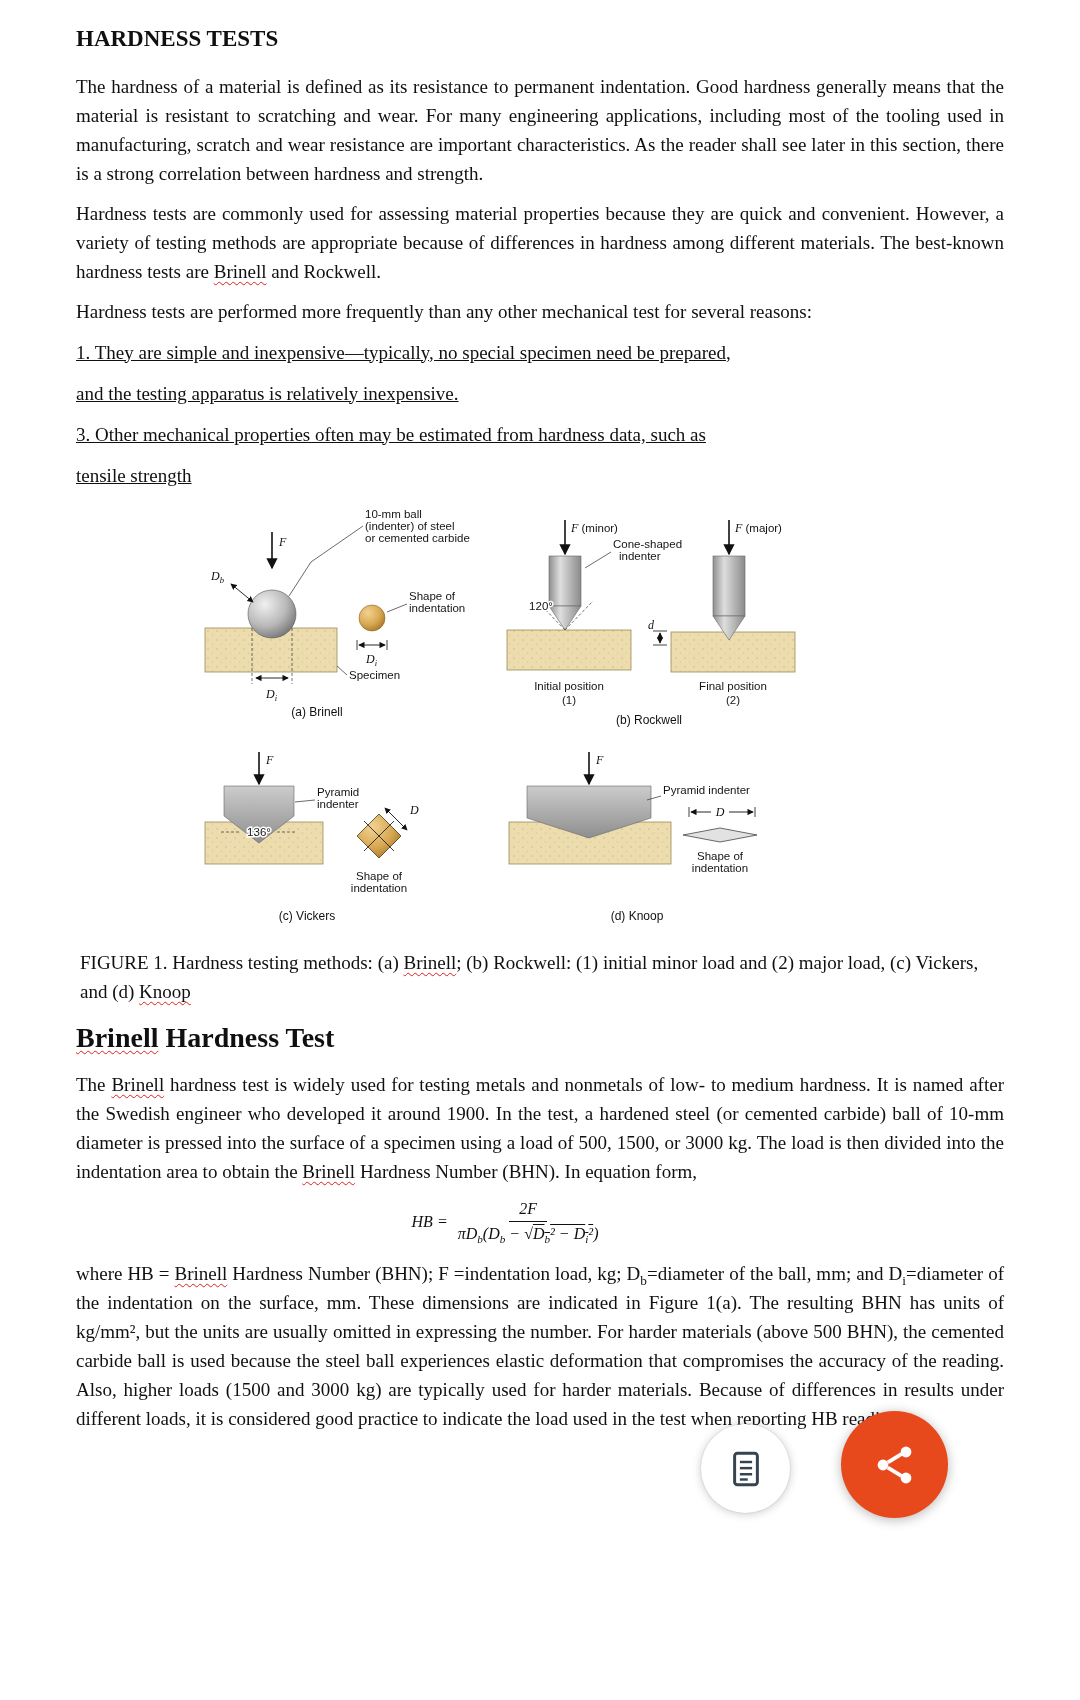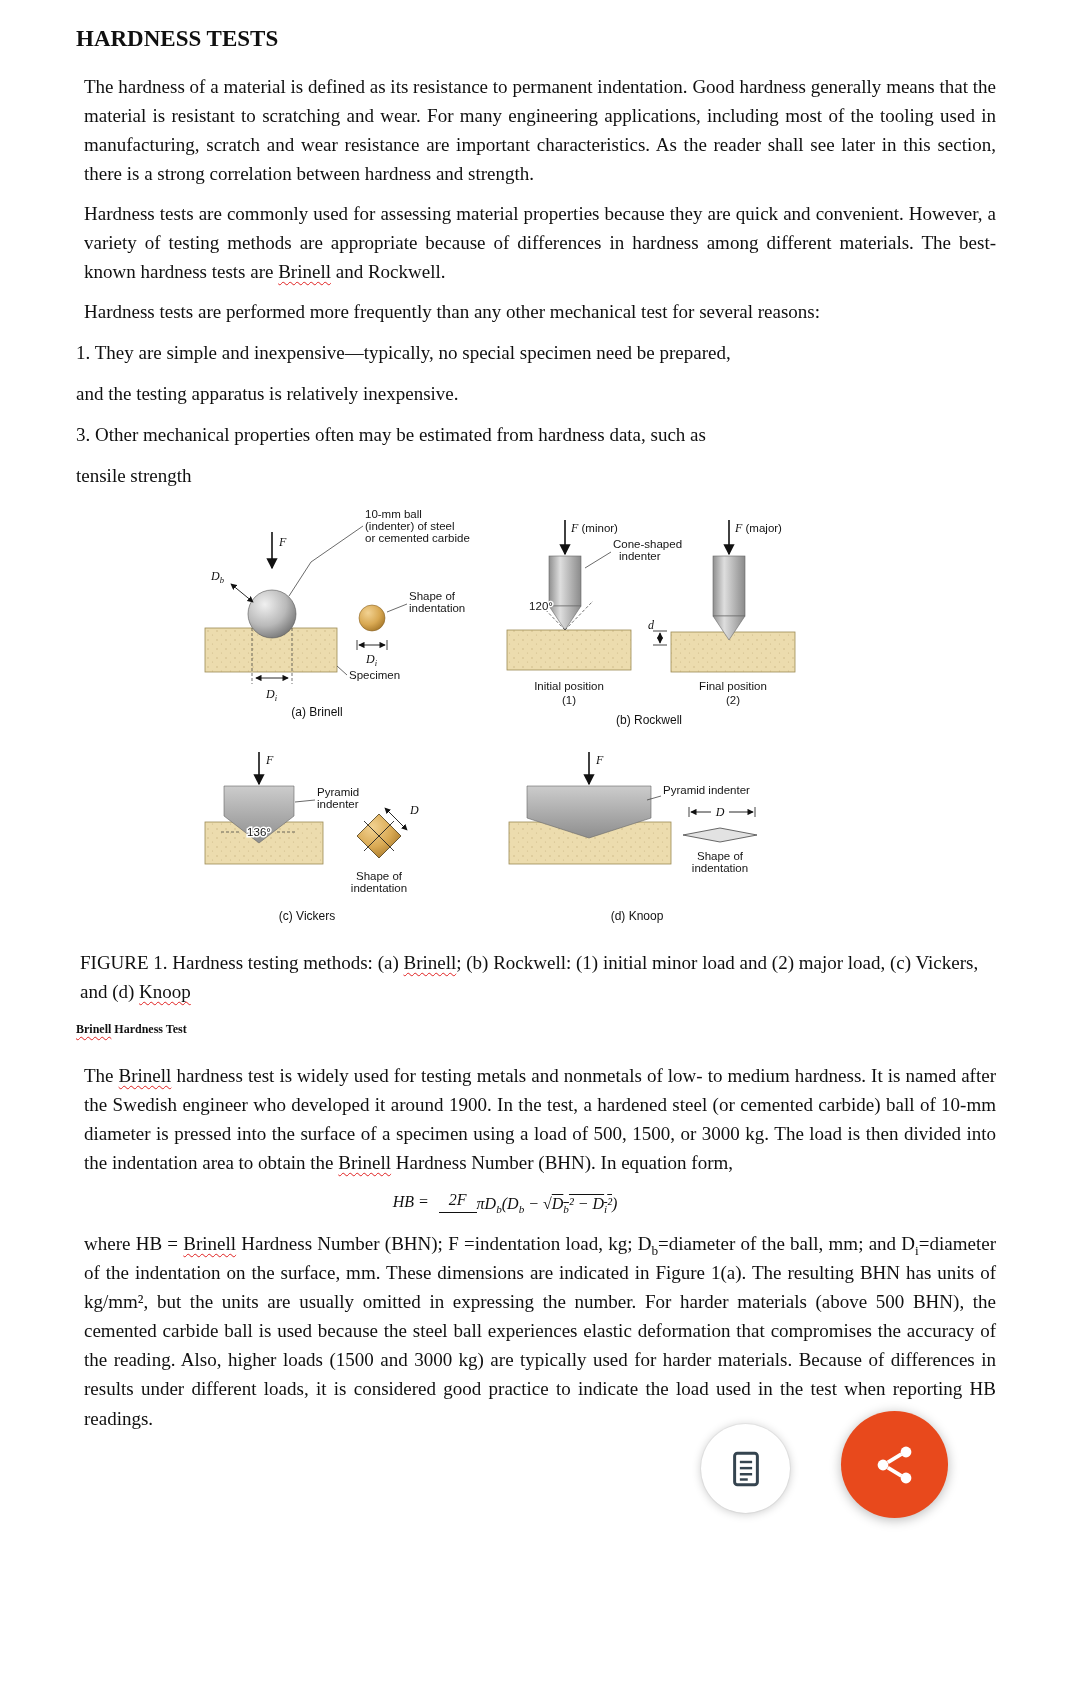--- a/index.html
+++ b/index.html
@@ -3,33 +3,33 @@
 <meta charset="utf-8">
 <style>
   * { margin:0; padding:0; box-sizing:border-box; }
   html,body { background:#fff; }
   body {
     width:1080px; height:1700px; position:relative; overflow:hidden;
     font-family:"Liberation Serif", serif; color:#101010;
   }
   .page { padding:26px 76px 0 76px; }
   h1 { text-align:left; font-size:23px; font-weight:bold; margin:0 0 20px; }
-  p  { font-size:19px; line-height:1.53; text-align:justify; margin:0 8px 11px; }
-  p.li { text-align:left; margin:0 0 12px; }
+  p  { font-size:19px; line-height:1.53; text-align:justify; margin:0 0 11px; }
+  p.li { text-align:left; margin:0 0 12px;text-decoration:underline; }
   sub { font-size:70%; line-height:0; }
   .sq { text-decoration-line:underline; text-decoration-style:wavy;
         text-decoration-color:#e02020; text-decoration-thickness:1px;
         text-underline-offset:3px; text-decoration-skip-ink:none; }
   .ov { text-decoration:overline; }
   figure.fig { text-align:center; margin:2px 0 0; padding-right:86px; }
   .caption { text-align:left; margin:10px 4px 16px;font-family:Liberation Serif, serif; }
-  h2 { font-size:12px; font-weight:bold; margin:4px 0 24px; }
+  h2 { font-size:28px; font-weight:bold; margin:4px 0 16px; }
   .formula { display:flex; justify-content:center; align-items:center; gap:10px;
              font-style:italic; font-size:16px; margin:14px 0 16px; padding-right:70px; }
-  .frac { display:inline-flex; flex-direction:row; align-items:center; }
+  .frac { display:inline-flex; flex-direction:column; align-items:center; }
   .frac .num { border-bottom:1.4px solid #111; padding:0 10px 3px; }
   .frac .den { padding-top:3px; }
 
   
   .flab { font:11.5px "Liberation Sans", sans-serif; fill:#151515; }
   .flab-roman { font-style:normal; font-size:11.5px; font-family:"Liberation Sans",sans-serif; }
   .fvar { font:italic 12px "Liberation Serif", serif; fill:#111; }
   .fsub { font-size:8.5px; font-style:italic; }
   .fcap { font:12px "Liberation Sans", sans-serif; fill:#111; }
   .halo { paint-order:stroke; stroke:#fff; stroke-width:3px; }

